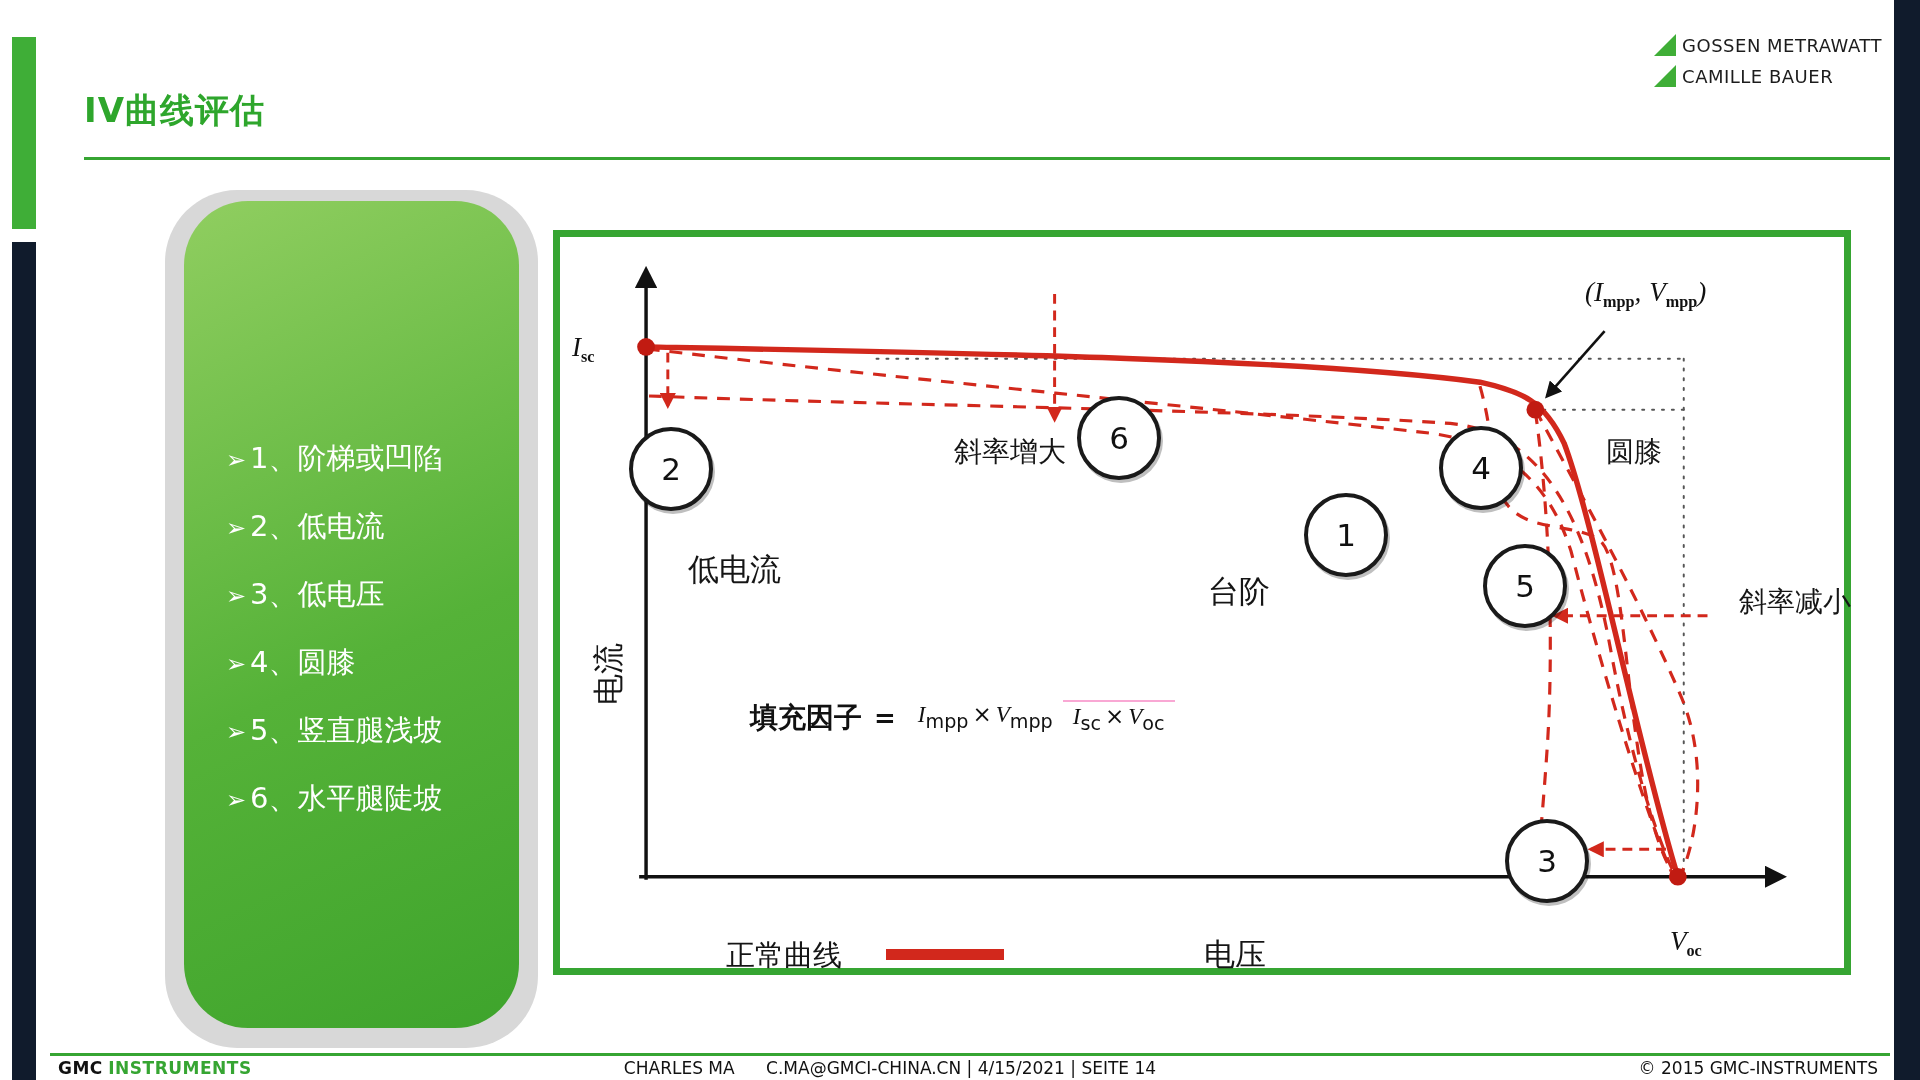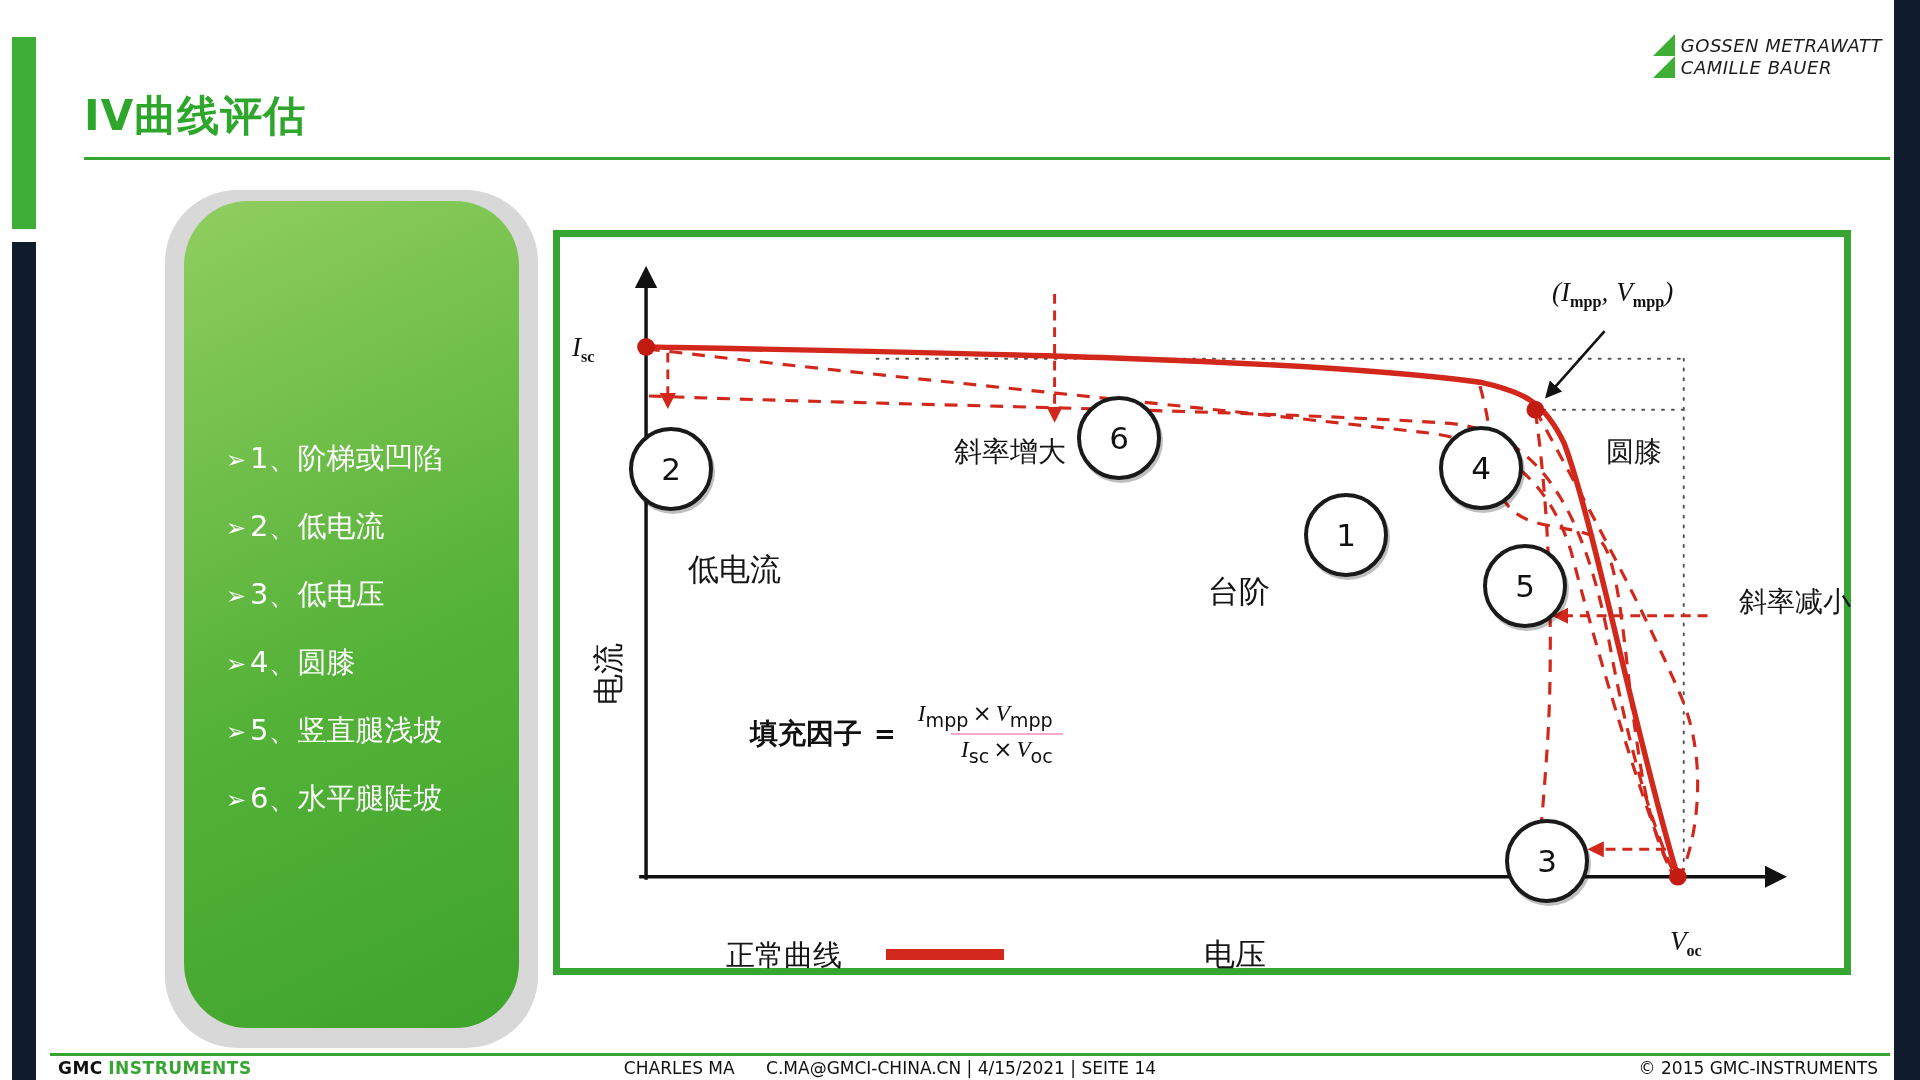--- a/index.html
+++ b/index.html
@@ -8,24 +8,24 @@
     position:relative; overflow:hidden; background:#ffffff;
     font-family:"DejaVu Sans","Liberation Sans",sans-serif; color:#111;
   }
 
   
   .bar-green-top  { position:absolute; left:12px; top:37px;  width:24px; height:192px; background:#3FAE37; }
   .bar-navy-left  { position:absolute; left:12px; top:242px; width:24px; height:838px; background:#101B2C; }
   .bar-navy-right { position:absolute; left:1894px; top:0;   width:26px; height:1080px; background:#101B2C; }
 
   
-  .slide-title { position:absolute; left:84px; top:88px; font-size:42px; font-weight:bold;
+  .slide-title { position:absolute; left:84px; top:88px; font-size:34px; font-weight:bold;
                  color:#2EA62C; letter-spacing:1px; }
   .title-rule  { position:absolute; left:84px; top:157px; width:1806px; height:3px; background:#36A532; }
-  .logo-block  { position:absolute; right:38px; top:34px; display:flex; flex-direction:column; align-items:flex-start;font-style:italic; }
+  .logo-block  { position:absolute; right:38px; top:34px; display:flex; flex-direction:column; gap:9px; align-items:flex-start; }
   .logo-row    { display:flex; align-items:flex-end; gap:6px; }
   .logo-tri    { width:0; height:0; border-left:22px solid transparent; border-bottom:22px solid #3FAE37; }
   .logo-text   { font-size:18px; font-weight:500; color:#1c1c1c; letter-spacing:0.5px; }
 
   
   .panel-shadow { position:absolute; left:165px; top:190px; width:373px; height:858px;
                   background:#D8D8D8; border-radius:72px; }
   .bullet-panel { position:absolute; left:184px; top:201px; width:335px; height:827px;
                   border-radius:64px;
                   background:linear-gradient(155deg,#90CE60 0%,#55B238 55%,#3EA42C 100%); }
@@ -39,42 +39,42 @@
   .chart svg.plot { position:absolute; left:0; top:0; width:100%; height:100%; }
 
   
   .lbl { position:absolute; white-space:nowrap; }
   .cjk { font-family:"DejaVu Serif","Liberation Serif",serif; font-size:28px; color:#151515; }
   .sym { font-family:"Liberation Serif","DejaVu Serif",serif; font-style:italic; }
   .lbl sub { font-style:normal; font-size:0.6em; font-family:"Liberation Serif","DejaVu Serif",serif; font-weight:600; }
 
   .isc-label  { left:12px;  top:94px;  font-size:27px; }
   .voc-label  { left:1110px; top:688px; font-size:27px; }
-  .mpp-label  { left:992px; top:40px;  font-size:27px; font-family:"Liberation Serif","DejaVu Serif",serif; font-style:italic;text-align:center; }
+  .mpp-label  { left:1025px; top:40px;  font-size:27px; font-family:"Liberation Serif","DejaVu Serif",serif; font-style:italic;text-align:center; }
   .round-knee { left:1046px; top:170px;margin-top:26px; }
   .slope-inc  { left:362px; top:196px;margin-left:32px; }
   .slope-dec  { left:1142px; top:346px;margin-left:37px; }
   .low-curr   { left:128px; top:312px; font-size:31px; }
   .step-lbl   { left:648px; top:290px; font-size:31px;margin-top:44px; }
   .y-label    { left:-4px; top:417px; width:104px; height:40px; text-align:center;
                 transform:rotate(-90deg); font-size:31px; }
   .x-label    { left:644px; top:697px; font-size:31px; }
   .legend-txt { left:166px; top:699px; font-size:29px; }
   .legend-swatch { position:absolute; left:326px; top:712px; width:118px; height:11px; background:#D2281C; }
 
   
   .num-circle { position:absolute; width:84px; height:84px; border:4px solid #1a1a1a; border-radius:50%;
                 background:#fff; display:flex; align-items:center; justify-content:center;
                 font-size:31px; color:#111; box-shadow:2px 3px 0 rgba(0,0,0,0.25); }
 
   
   .formula { position:absolute; left:190px; top:462px; display:flex; align-items:center; gap:12px; }
   .f-lhs { font-family:"DejaVu Serif","Liberation Serif",serif; font-size:28px; font-weight:600; }
   .f-eq  { font-size:26px; font-weight:600; }
-  .frac  { display:inline-flex; flex-direction:column; align-items:flex-end; font-size:23px; }
+  .frac  { display:inline-flex; align-items:flex-start; font-size:23px; }
   .frac .den { border-top:2px solid #f9a8d4; }
   .frac .row { padding:1px 10px; white-space:nowrap; }
   .frac .op  { margin:0 4px; font-family:"DejaVu Sans",sans-serif; font-style:normal; }
 
   
   .footer-rule { position:absolute; left:50px; top:1053px; width:1840px; height:3px; background:#36A532; }
   .footer-left { position:absolute; left:58px; top:1058px; font-size:17px; }
   .f-gmc  { font-weight:800; color:#111; letter-spacing:0.5px; }
   .f-inst { font-weight:700; color:#36A532; letter-spacing:0.5px; }
   .footer-center { position:absolute; left:890px; top:1058px; transform:translateX(-50%);

